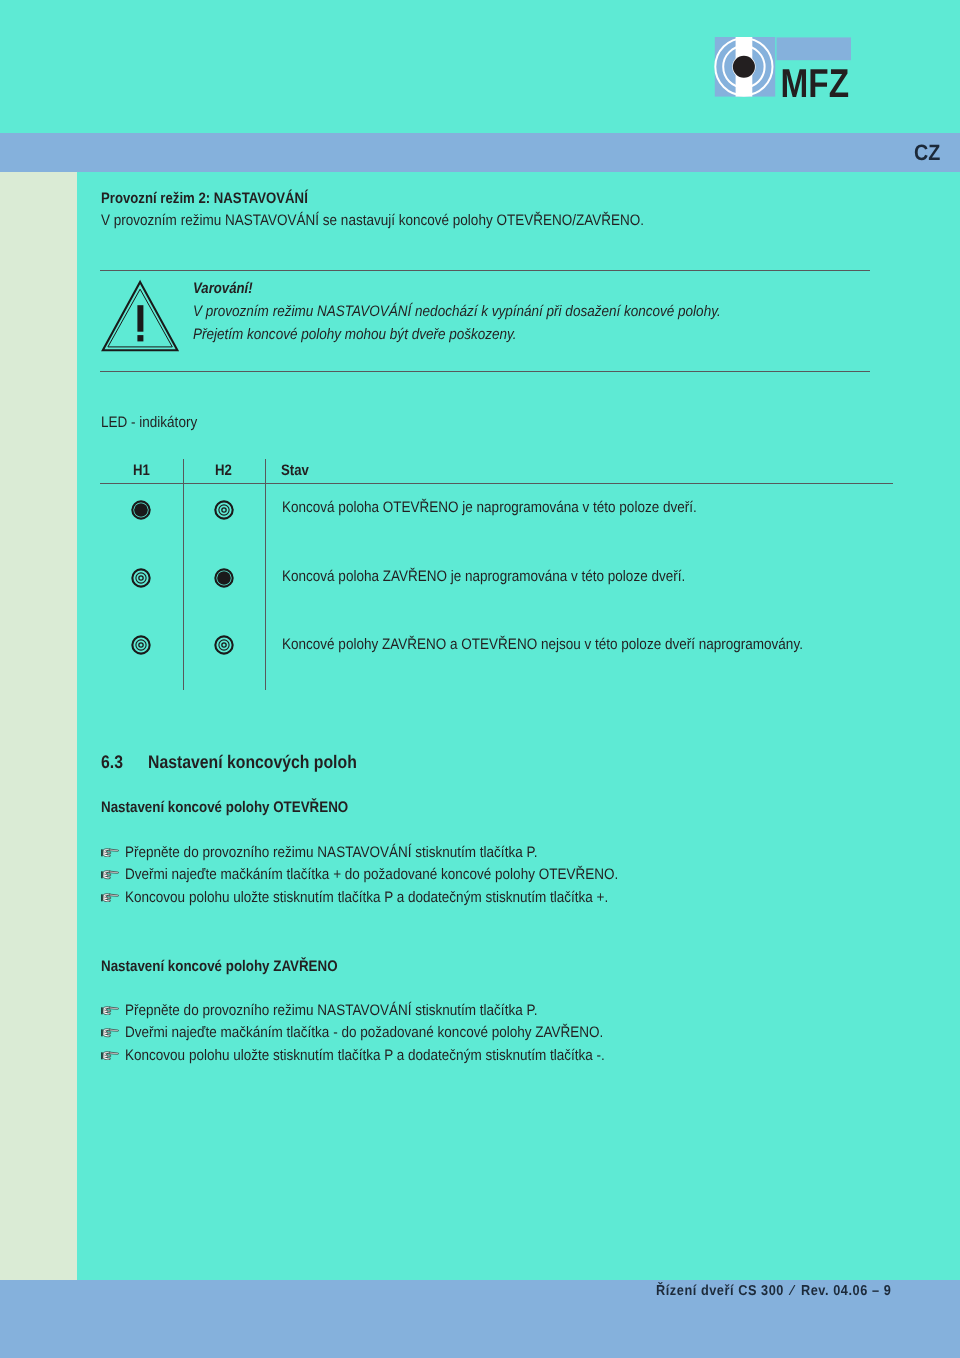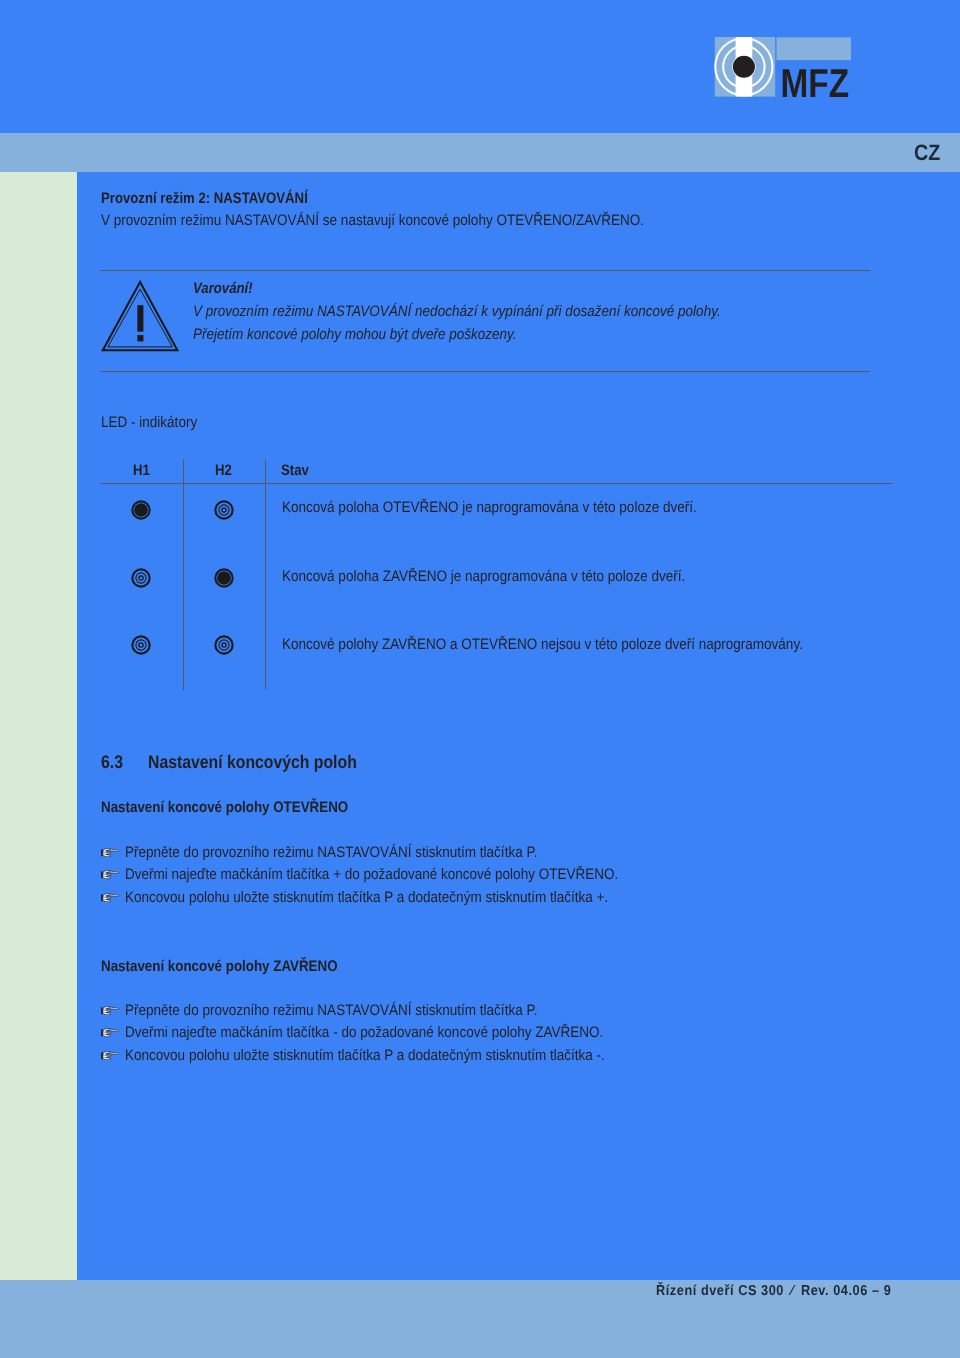--- a/index.html
+++ b/index.html
@@ -1,21 +1,21 @@
 <!DOCTYPE html>
 <html><head>
 <meta charset="utf-8">
 <title>CS 300</title>
 <style>
   html,body{margin:0;padding:0;background:#fff;}
   body{width:960px;height:1358px;
        font-family:"Liberation Sans",sans-serif;color:#231f20;
        -webkit-font-smoothing:antialiased;
        text-rendering:geometricPrecision;}
-  .page{position:relative;width:960px;height:1358px;overflow:hidden;background:#3b82f6;}
+  .page{position:relative;width:960px;height:1358px;overflow:hidden;background:#5eead4;}
 
   
   .logo{position:absolute;left:714px;top:36px;width:140px;height:62px;}
   .hdr-bar{position:absolute;left:0;top:133px;width:960px;height:39px;background:#85b1dc;}
   .hdr-lang{position:absolute;left:914px;top:139.6px;
             font-size:22.3px;font-weight:700;color:#1c2a3a;white-space:nowrap;
             transform-origin:0 0;transform:scaleX(.885);}
 
   
   .side{position:absolute;left:0;top:172px;width:77px;height:1108px;background:#daebd5;}

